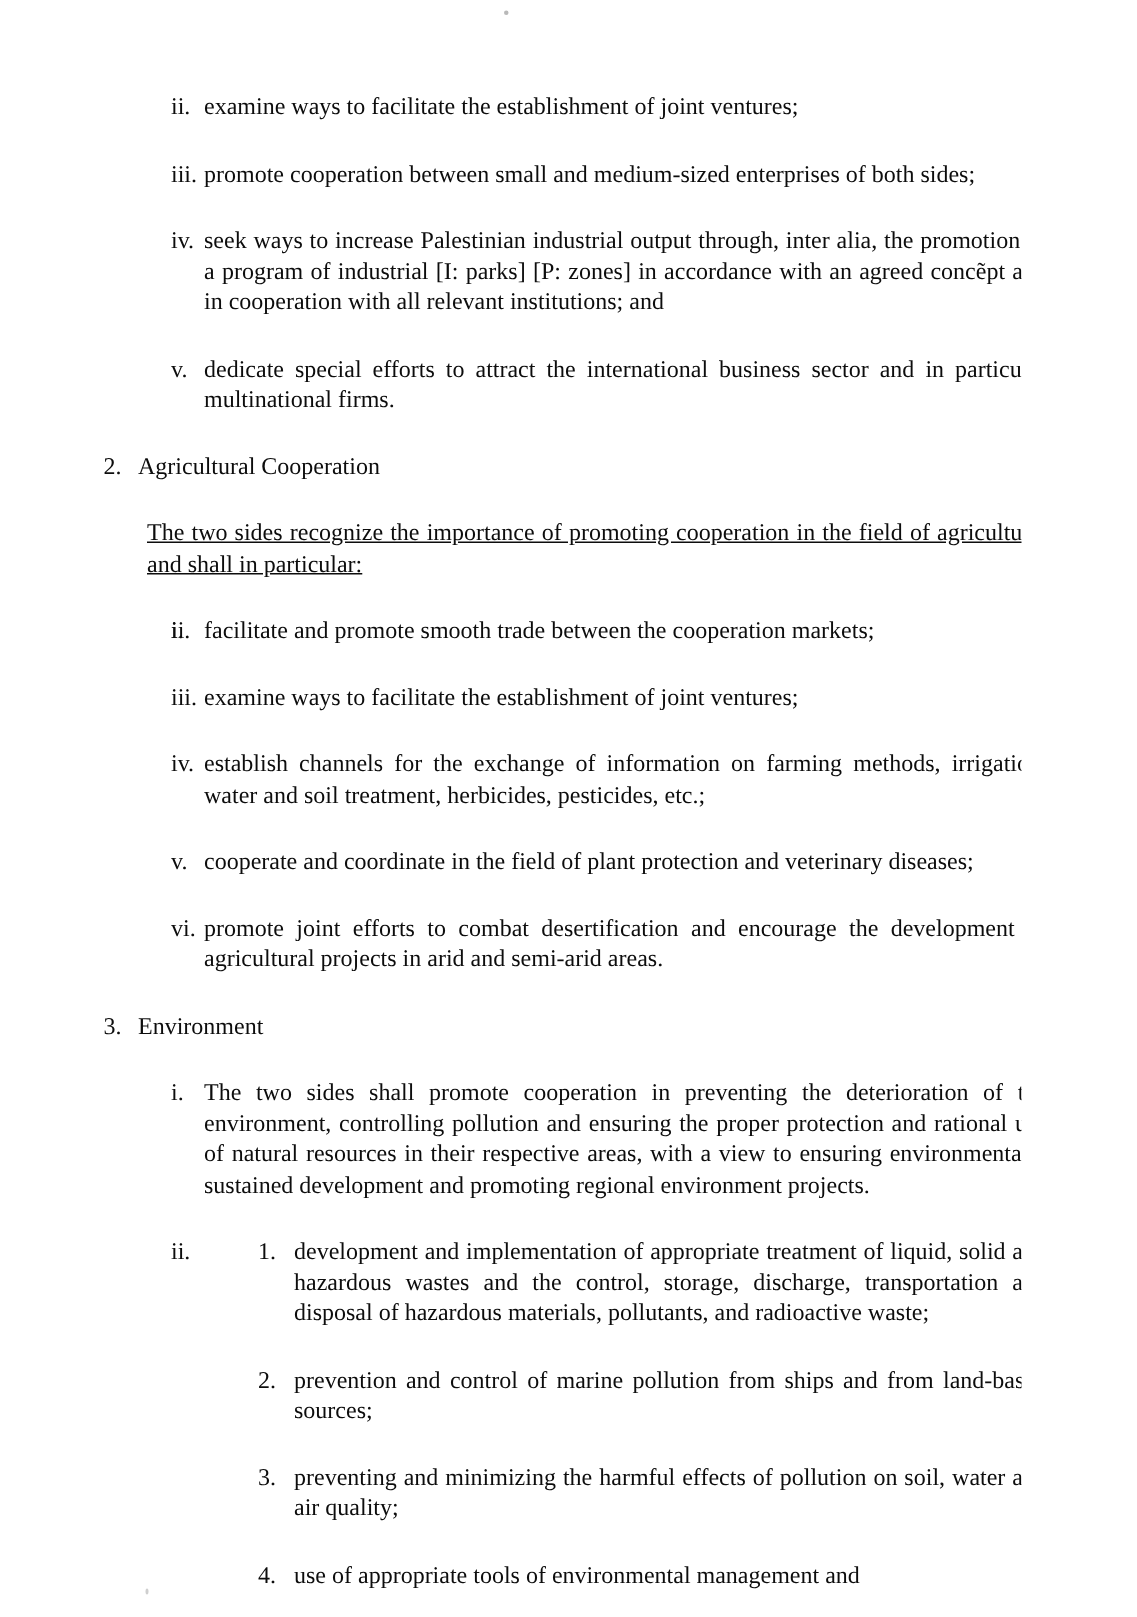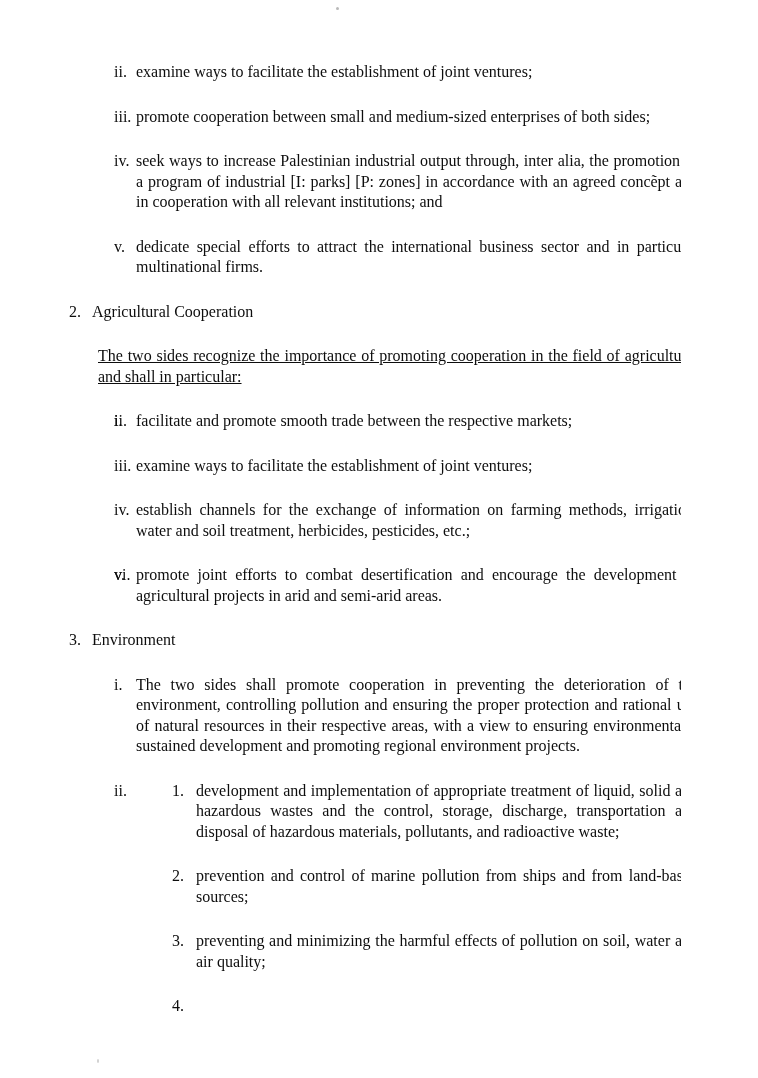--- a/index.html
+++ b/index.html
@@ -86,35 +86,36 @@
     <div class="block para">
       <span>The two sides recognize the importance of promoting cooperation in the field of agriculture, and shall in particular:</span>
     </div>
 
     <div class="block roman">
       <span class="marker">i.</span>
     </div>
 
     <div class="block roman">
       <span class="marker">ii.</span>
-      <span>facilitate and promote smooth trade between the respective markets;</span>
+      <span>facilitate and promote smooth trade between the cooperation markets;</span>
     </div>
 
     <div class="block roman">
       <span class="marker">iii.</span>
       <span>examine ways to facilitate the establishment of joint ventures;</span>
     </div>
 
     <div class="block roman">
       <span class="marker">iv.</span>
       <span>establish channels for the exchange of information on farming methods, irrigation, water and soil treatment, herbicides, pesticides, etc.;</span>
     </div>
 
     <div class="block roman">
       <span class="marker">v.</span>
+      <span>cooperate and coordinate in the field of plant protection and veterinary diseases;</span>
     </div>
 
     <div class="block roman">
       <span class="marker">vi.</span>
       <span>promote joint efforts to combat desertification and encourage the development of agricultural projects in arid and semi-arid areas.</span>
     </div>
 
     <div class="block lvl1">
       <span class="marker">3.</span>
       <span>Environment</span>
@@ -139,20 +140,21 @@
       <span>prevention and control of marine pollution from ships and from land-based sources;</span>
     </div>
 
     <div class="block num">
       <span class="marker">3.</span>
       <span>preventing and minimizing the harmful effects of pollution on soil, water and air quality;</span>
     </div>
 
     <div class="block num">
       <span class="marker">4.</span>
+      <span>use of appropriate tools of environmental management and</span>
     </div>
 
   </div>
 
   <div class="page-number">211</div>
 
   <div class="speck speck-bottom"></div>
 </div>
 
 </body></html>

